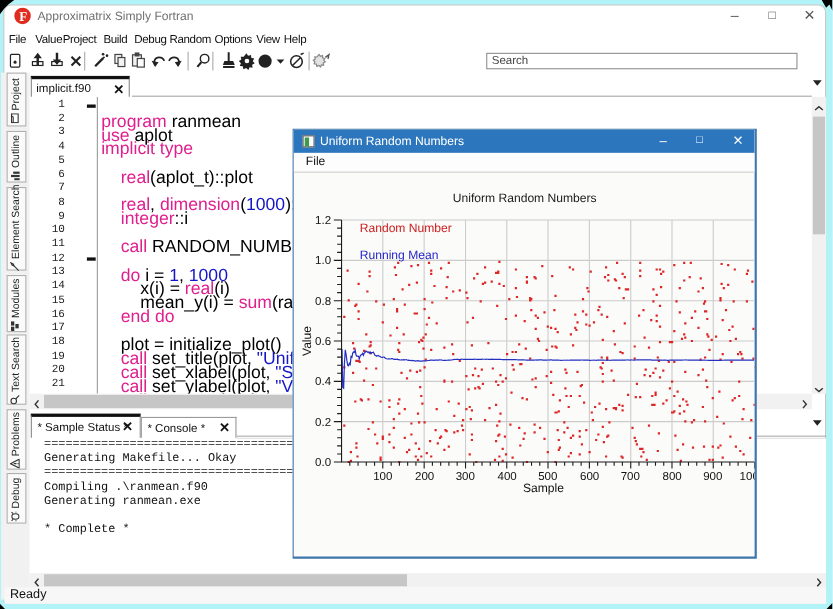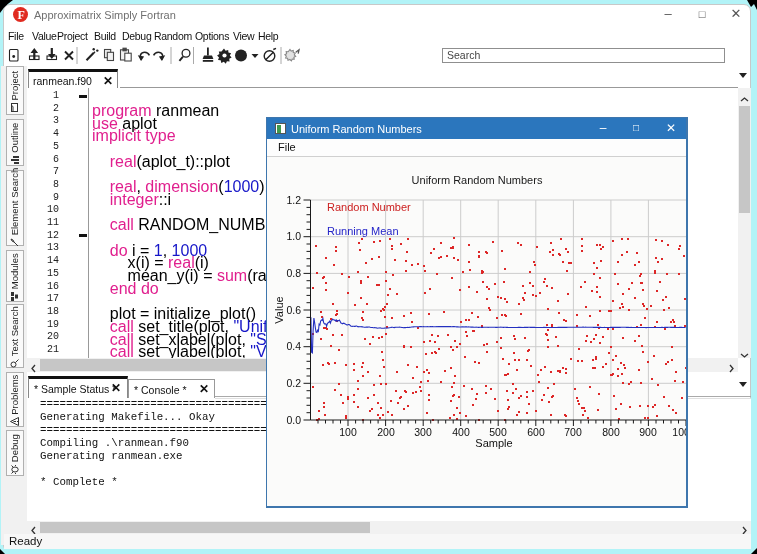--- a/index.html
+++ b/index.html
@@ -144,21 +144,21 @@
   <g stroke="#888">
         <path d="M287 6.5l1.2 1.6 2-.6.1 2 2 .5-1 1.8 1.4 1.5-1.8.9.3 2-2-.2-.8 1.9-1.5-1.4-1.9.8-.4-2-2-.3.7-1.9-1.4-1.4 1.7-1-.4-2 2 .1z" fill="#e2e2e2"></path>
         <path d="M292.8 9.2l3.2-2.4-.8 3.8" fill="none" stroke="#555" stroke-width="1.3"></path>
       </g>
  </svg>
 </div>
 <div id="searchbox">Search</div>
 <div id="tabstrip"></div>
 <div id="striplineA"></div>
 <div id="tab1">
-    <span class="lbl">ranmean.f90</span>
+    <span class="lbl">implicit.f90</span>
     <span class="x">✕</span>
   </div>
 <div class="ddown" style="left:739px;top:73px"></div>
 <div id="sidebar"></div>
 <div class="stab" style="top:66px;height:49px">
     <div class="rot" style="width:49px;transform:rotate(-90deg) translateX(-49px)">
  <svg width="9" height="9" viewBox="0 0 9 9">
         <rect x="0.5" y="1.5" width="8" height="6" fill="#fff" stroke="#333"></rect>
         <path d="M0.5 3h5l1-1.5h2" fill="none" stroke="#333"></path>
       </svg> Project</div>

